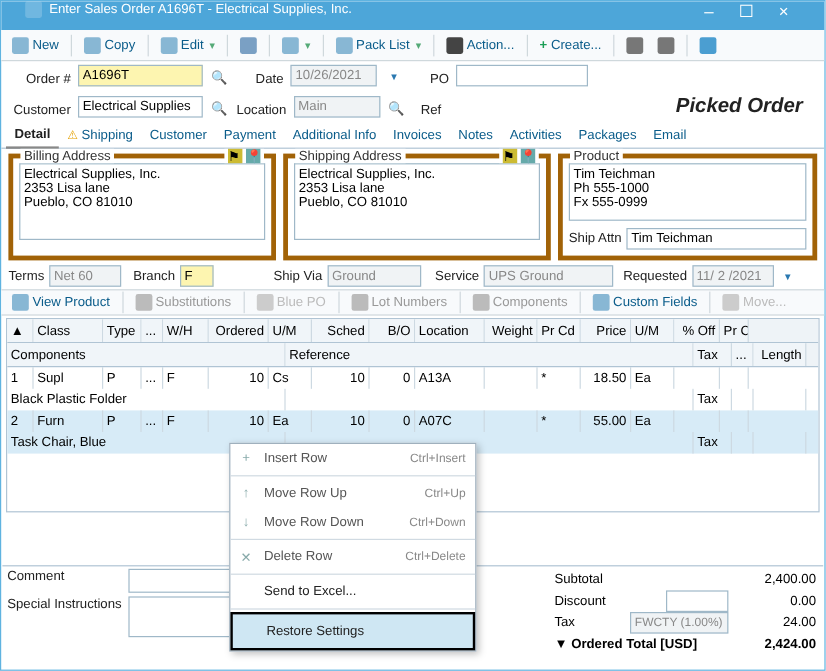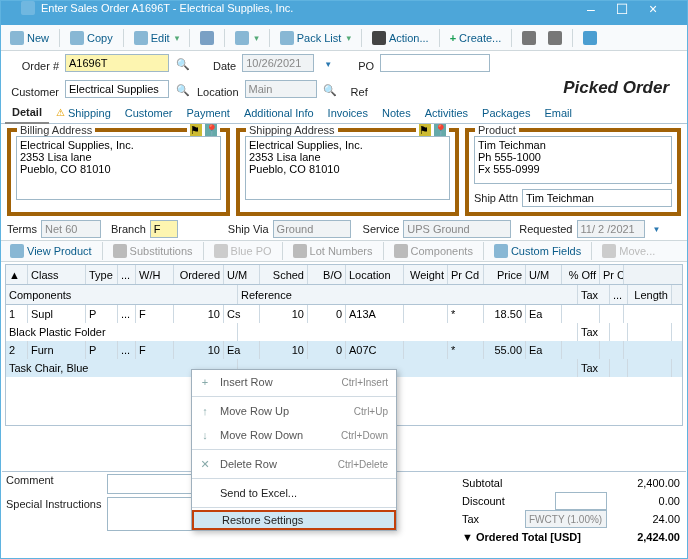--- a/index.html
+++ b/index.html
@@ -43,21 +43,21 @@
   .c-n{width:22px} .c-class{width:58px} .c-type{width:32px} .c-dd{width:18px} .c-wh{width:38px}
   .c-ord{width:50px} .c-um{width:36px} .c-sch{width:48px} .c-bo{width:38px} .c-loc{width:58px}
   .c-wt{width:44px} .c-prcd{width:36px} .c-price{width:42px} .c-um2{width:36px} .c-off{width:38px} .c-prc{width:24px}
   .c-desc{width:210px} .c-ref{width:336px} .c-tax{width:32px} .c-btn{width:18px} .c-len{width:44px}
   .ctx { position:absolute; left:190px; top:368px; width:206px; background:#fff; border:1px solid #9fb0bd; box-shadow:2px 2px 6px rgba(0,0,0,.25); z-index:50;}
   .ctx .row{ display:flex; align-items:center; height:24px; padding:0 8px 0 28px; position:relative; color:#555; cursor:default;}
   .ctx .row.enabled{ color:#222;}
   .ctx .row .sc{ margin-left:auto; color:#888; font-size:10px;}
   .ctx .row .ico{ position:absolute; left:6px; width:14px; text-align:center; color:#8aa;}
   .ctx .sep{ height:1px; background:#d0dae2; margin:2px 0;}
-  .ctx .row.hl{ background:#cfe7f3; border:2px solid #c2410c; height:20px;}
+  .ctx .row.hl{ background:#cfe7f3; border:2px solid #000000; height:32px;}
   .bottom { position:absolute; left:1px; right:1px; bottom:1px; height:86px; border-top:1px solid #b0c4d4; display:flex; background:#fff;}
   .bottom .bl { flex:1; padding:2px 4px;}
   .bottom .br { width:230px; padding:2px 6px;}
   .tline{ display:flex; justify-content:space-between; align-items:center; height:18px;}
   .tline .v{ text-align:right; width:70px;}
   .bold{ font-weight:bold;}
   .spin { width:14px; display:flex; flex-direction:column; }
   .spin span{ height:9px; border:1px solid #9fb8c8; font-size:7px; text-align:center; line-height:7px; background:#f0f3f5;}
   textarea.cmt{ width:200px; height:54px; border:1px solid #9fb8c8; resize:none;}
   .gridwrap::-webkit-scrollbar{width:0;height:0;}

